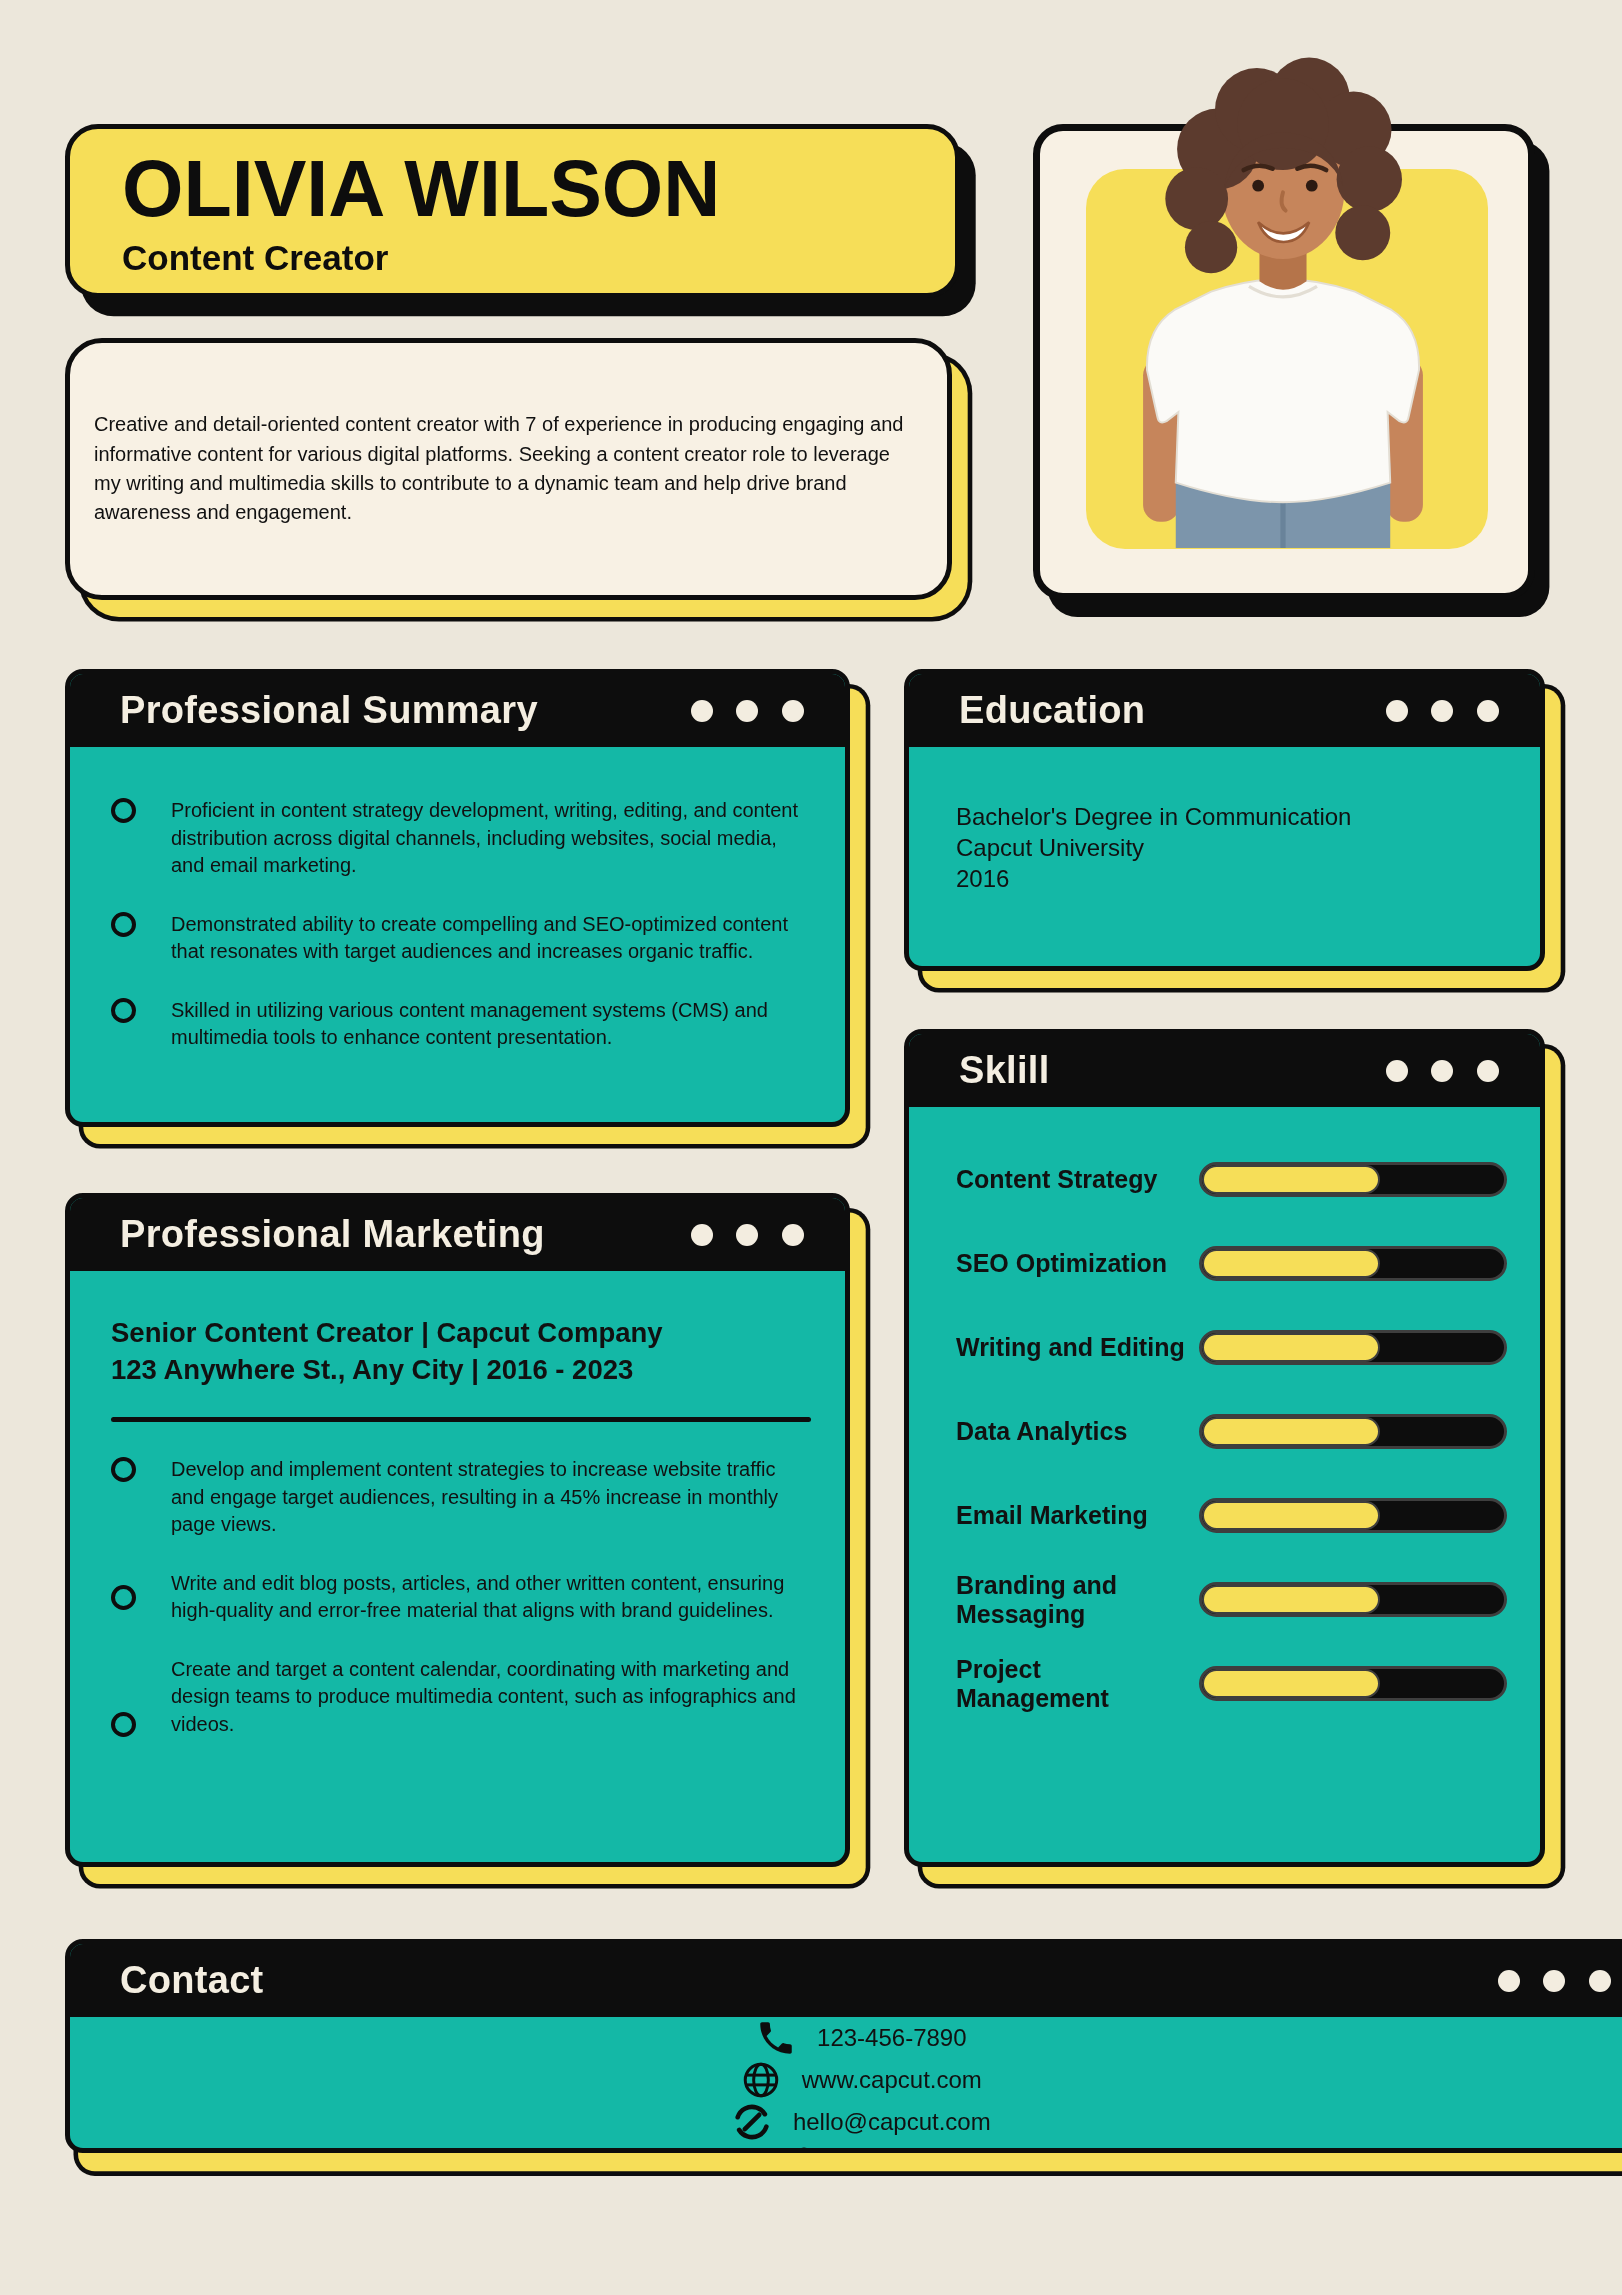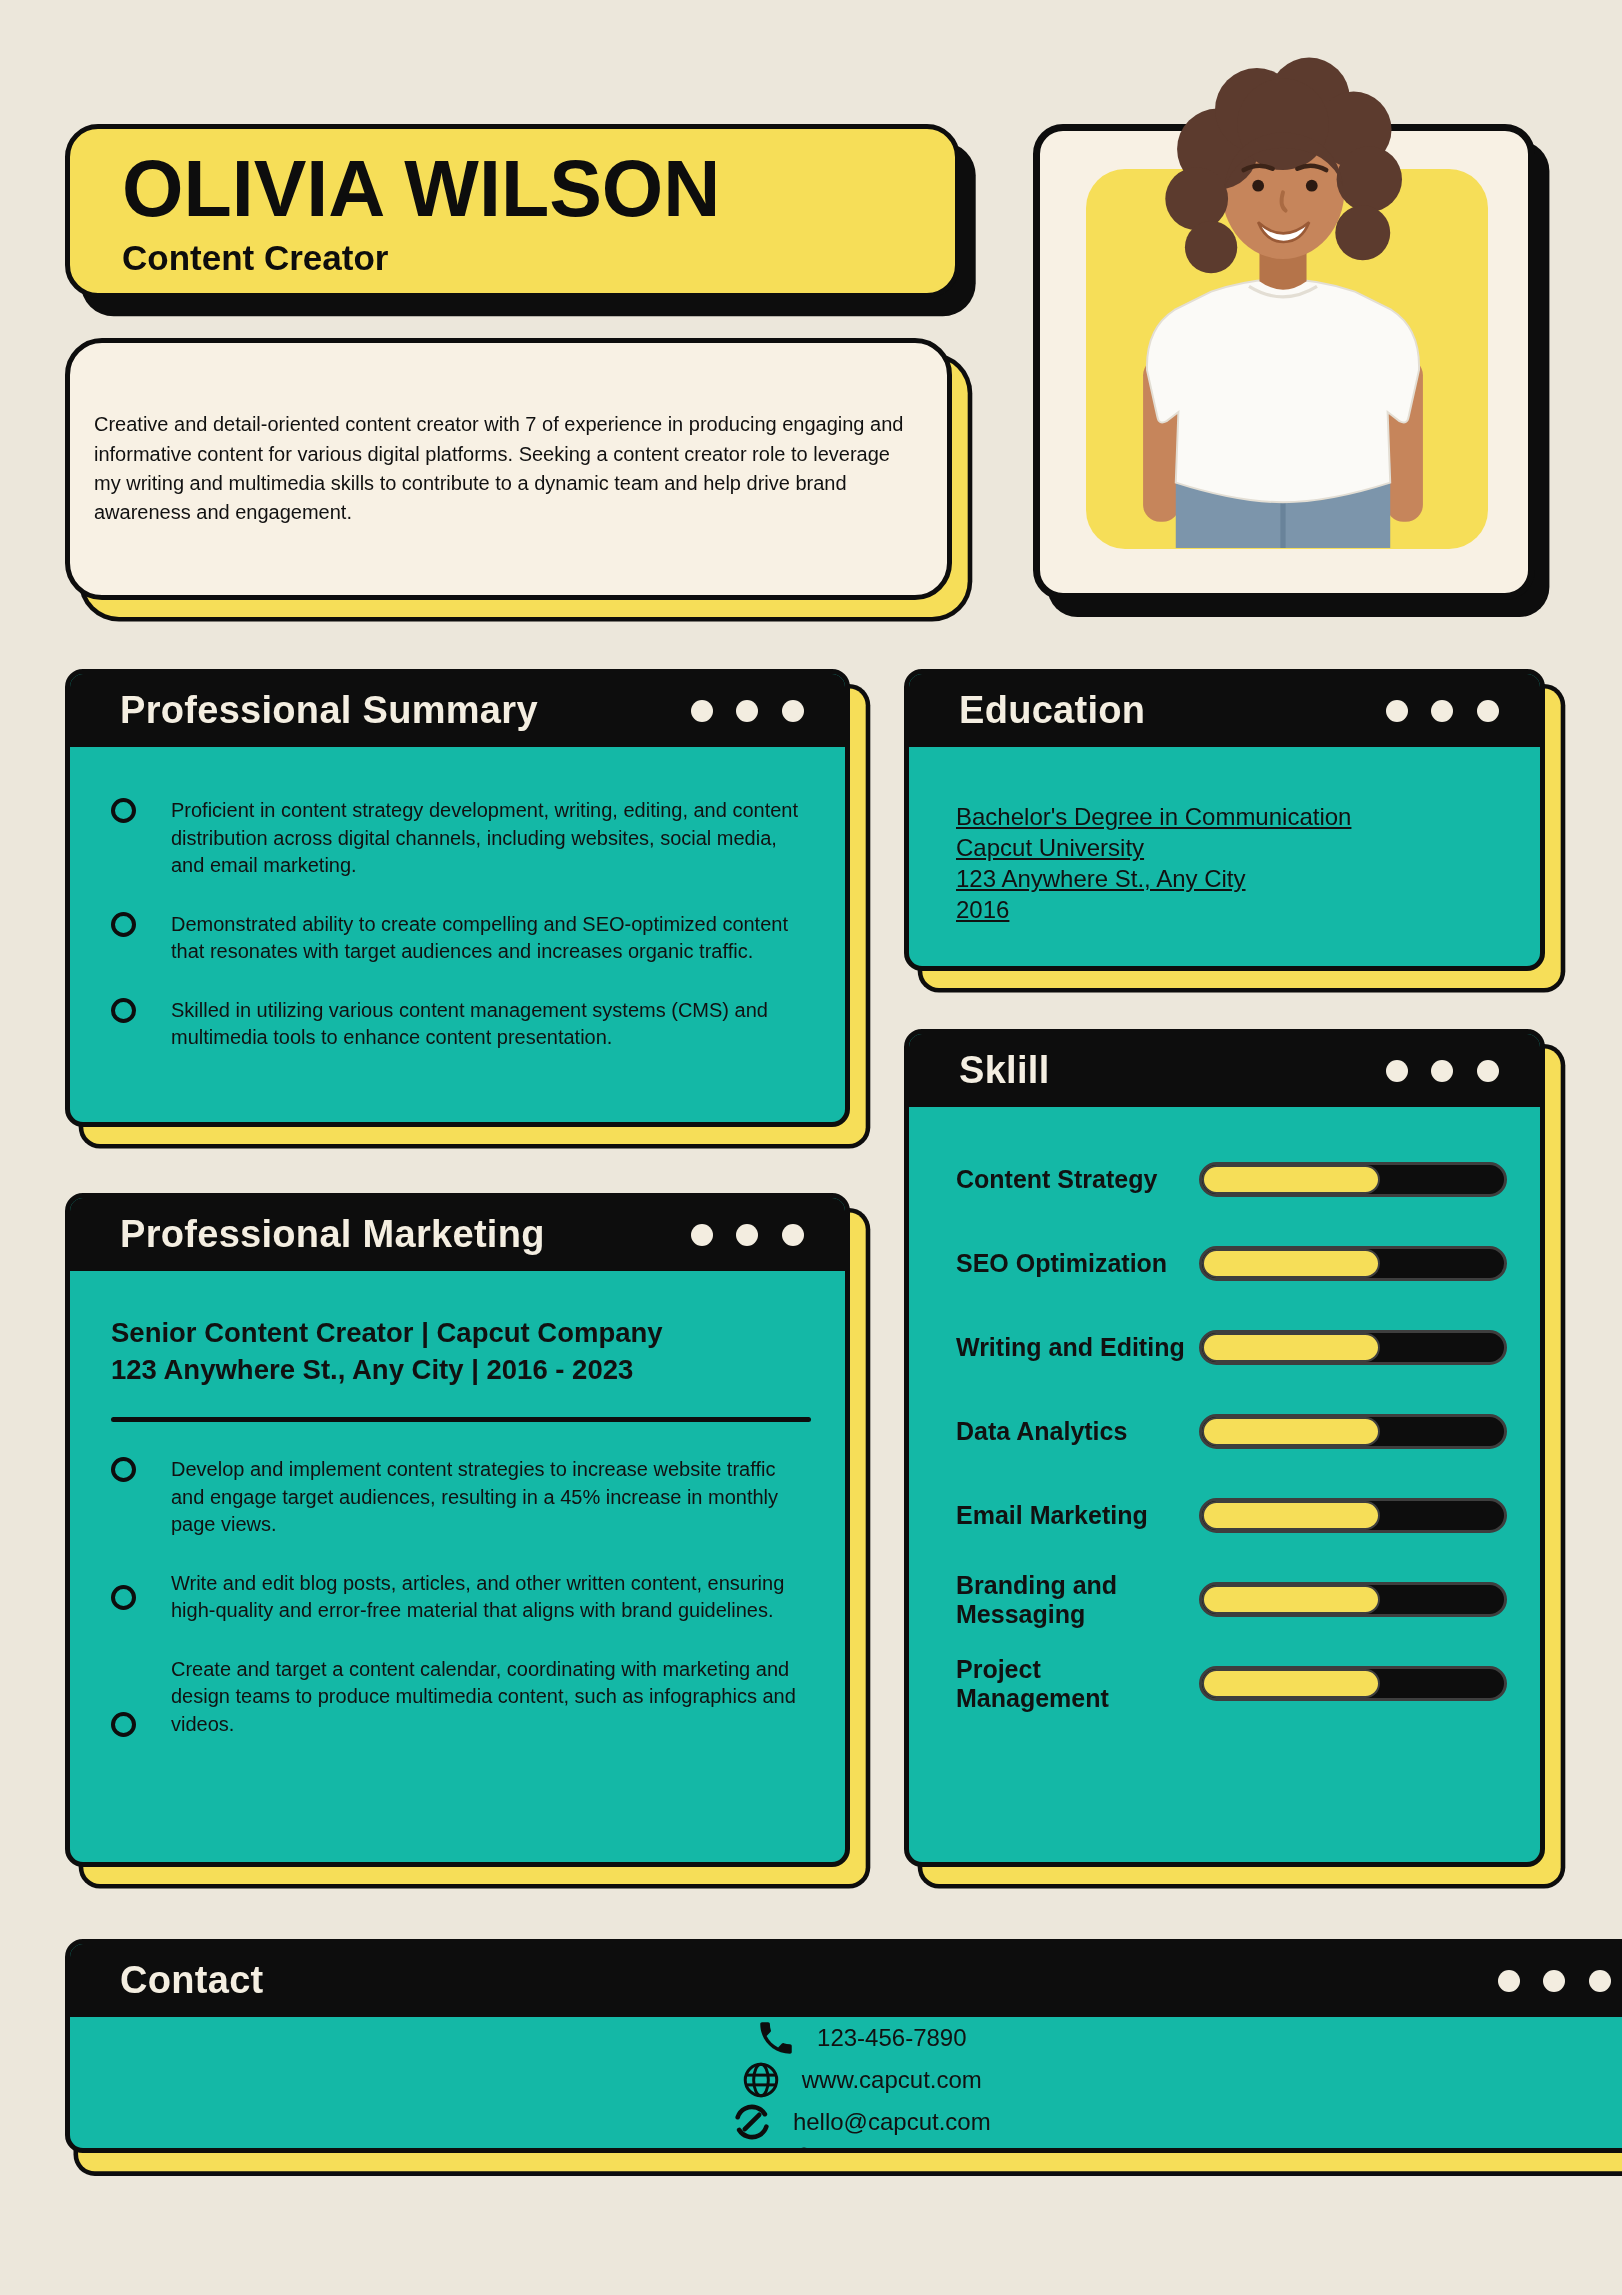--- a/index.html
+++ b/index.html
@@ -70,21 +70,21 @@
   }
   .bullet p{margin:0;font-size:20px;line-height:27.5px;}
   .bullet.align-mid{align-items:center;}
   .bullet.align-end{align-items:flex-end;}
   .bullet.align-end .ring{margin-bottom:1.3px;}
   .summary-card{left:65px;top:669px;width:785px;height:458px;}
   .summary-body{padding:50px 46px 0 41px;}
   .summary-body .bullet p{width:632px;}
   
   .education-card{left:904px;top:669px;width:641px;height:302px;}
-  .education-body{padding:54px 39px 0 47px;text-decoration:underline;}
+  .education-body{padding:54px 39px 0 47px;}
   .education-body div{font-size:24px;line-height:31px;}
   
   .skill-card{left:904px;top:1029px;width:641px;height:838px;}
   .skill-body{padding:54px 33px 0 47px;}
   .skill-row{display:flex;align-items:center;justify-content:space-between;height:37px;margin-bottom:47px;}
   .skill-label{font-size:25px;font-weight:700;}
   .bar{
     width:308px;height:35px;border-radius:18.3px;background:#0D0D0D;
     border:3.3px solid #3E3E3E;position:relative;overflow:hidden;flex:0 0 auto;
   }
@@ -208,21 +208,20 @@
       <span class="win-title">Education</span>
       <span class="dots">
         <span class="dot"></span>
         <span class="dot"></span>
         <span class="dot"></span>
       </span>
     </div>
     <div class="win-body education-body">
       <div>Bachelor's Degree in Communication</div>
       <div>Capcut University</div>
-      <div>123 Anywhere St., Any City</div>
       <div>2016</div>
     </div>
   </section>
 
   <section class="win skill-card">
     <div class="win-head">
       <span class="win-title">Sklill</span>
       <span class="dots">
         <span class="dot"></span>
         <span class="dot"></span>

